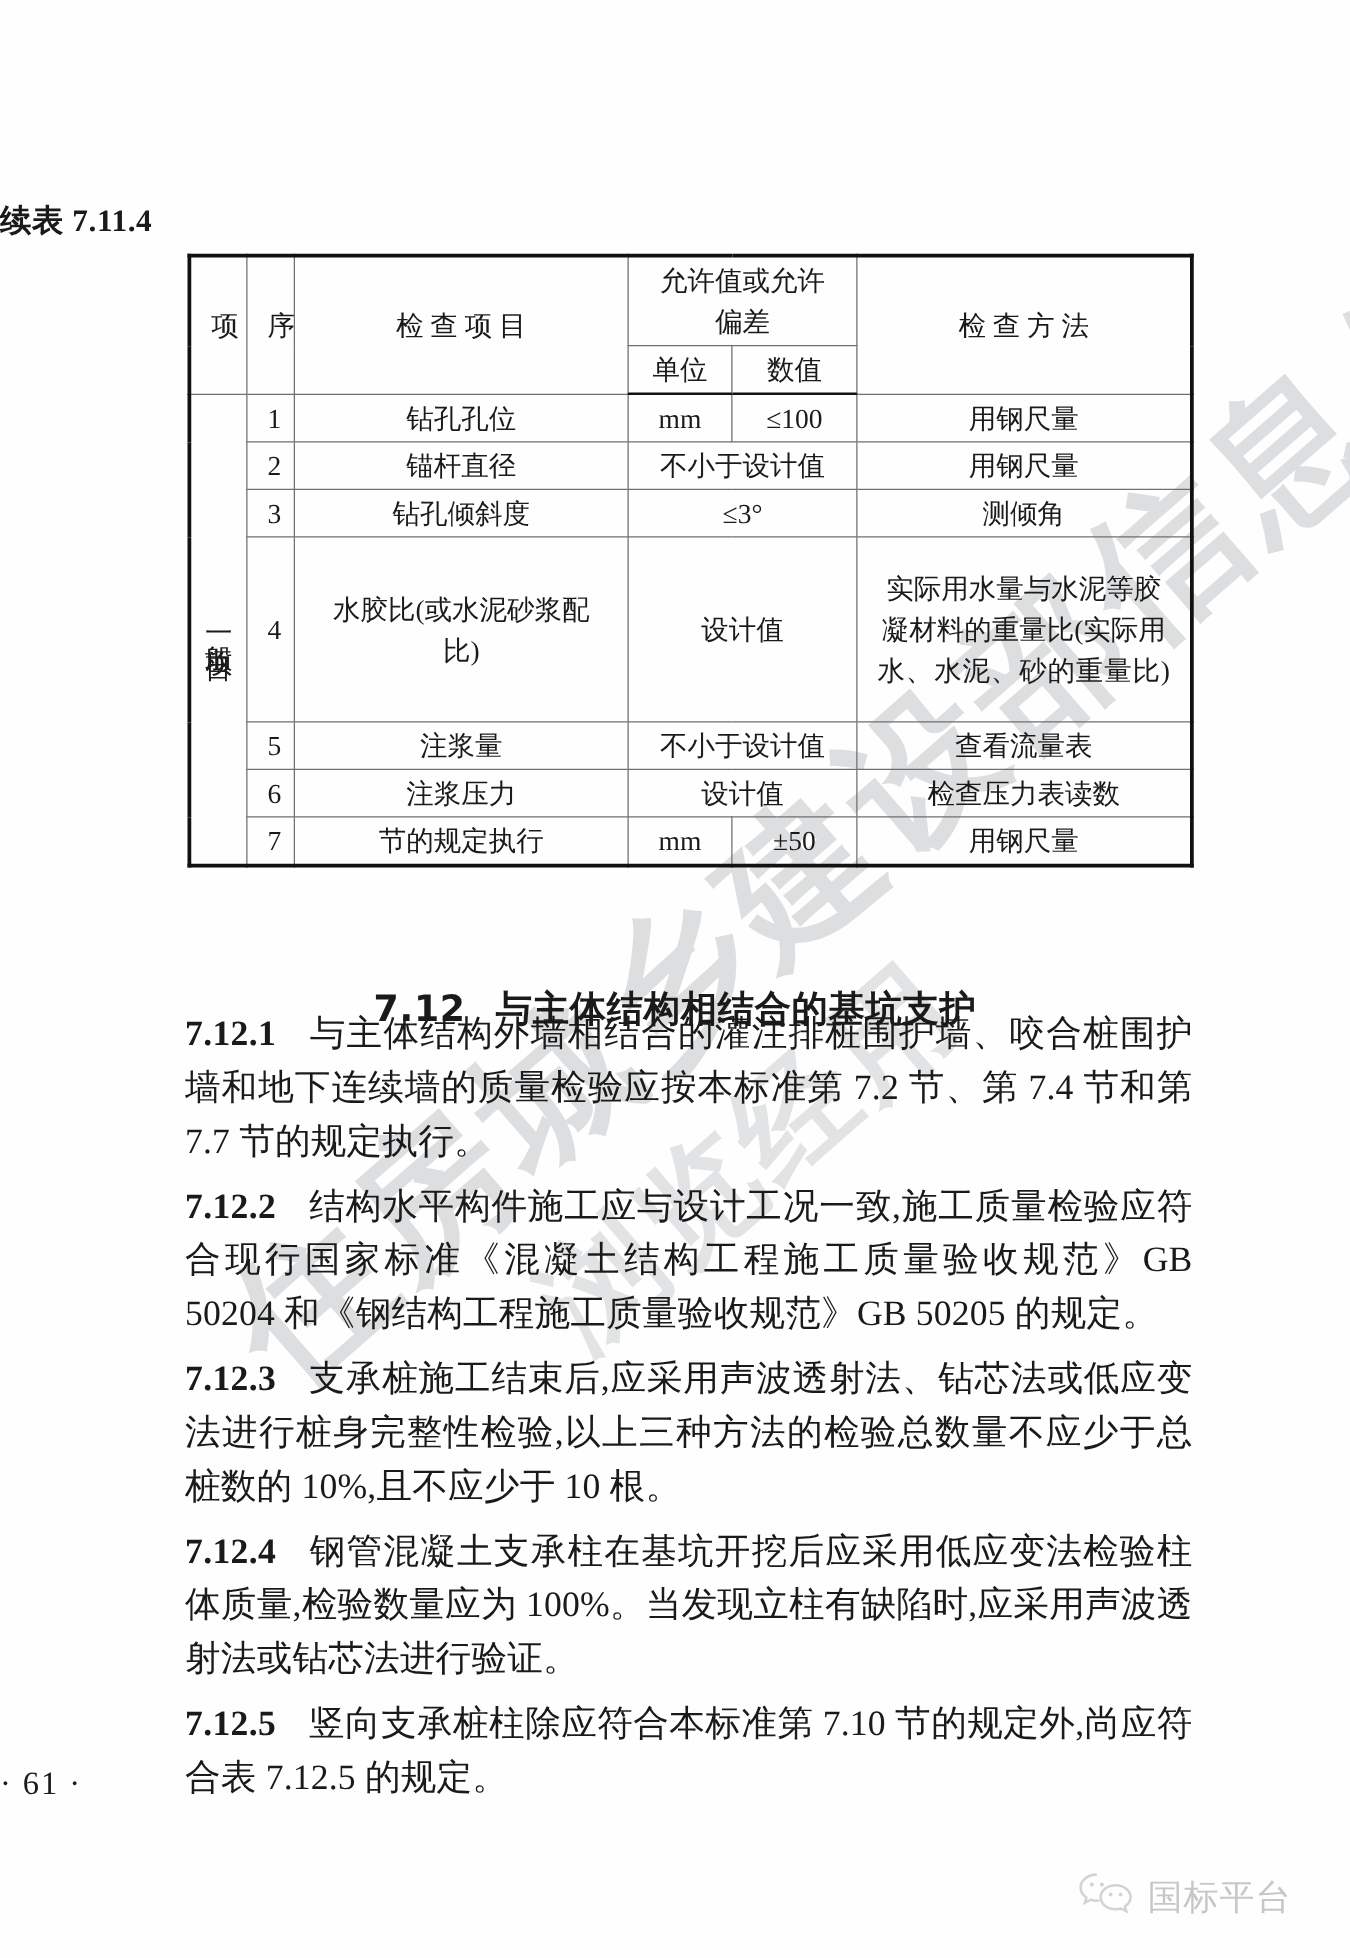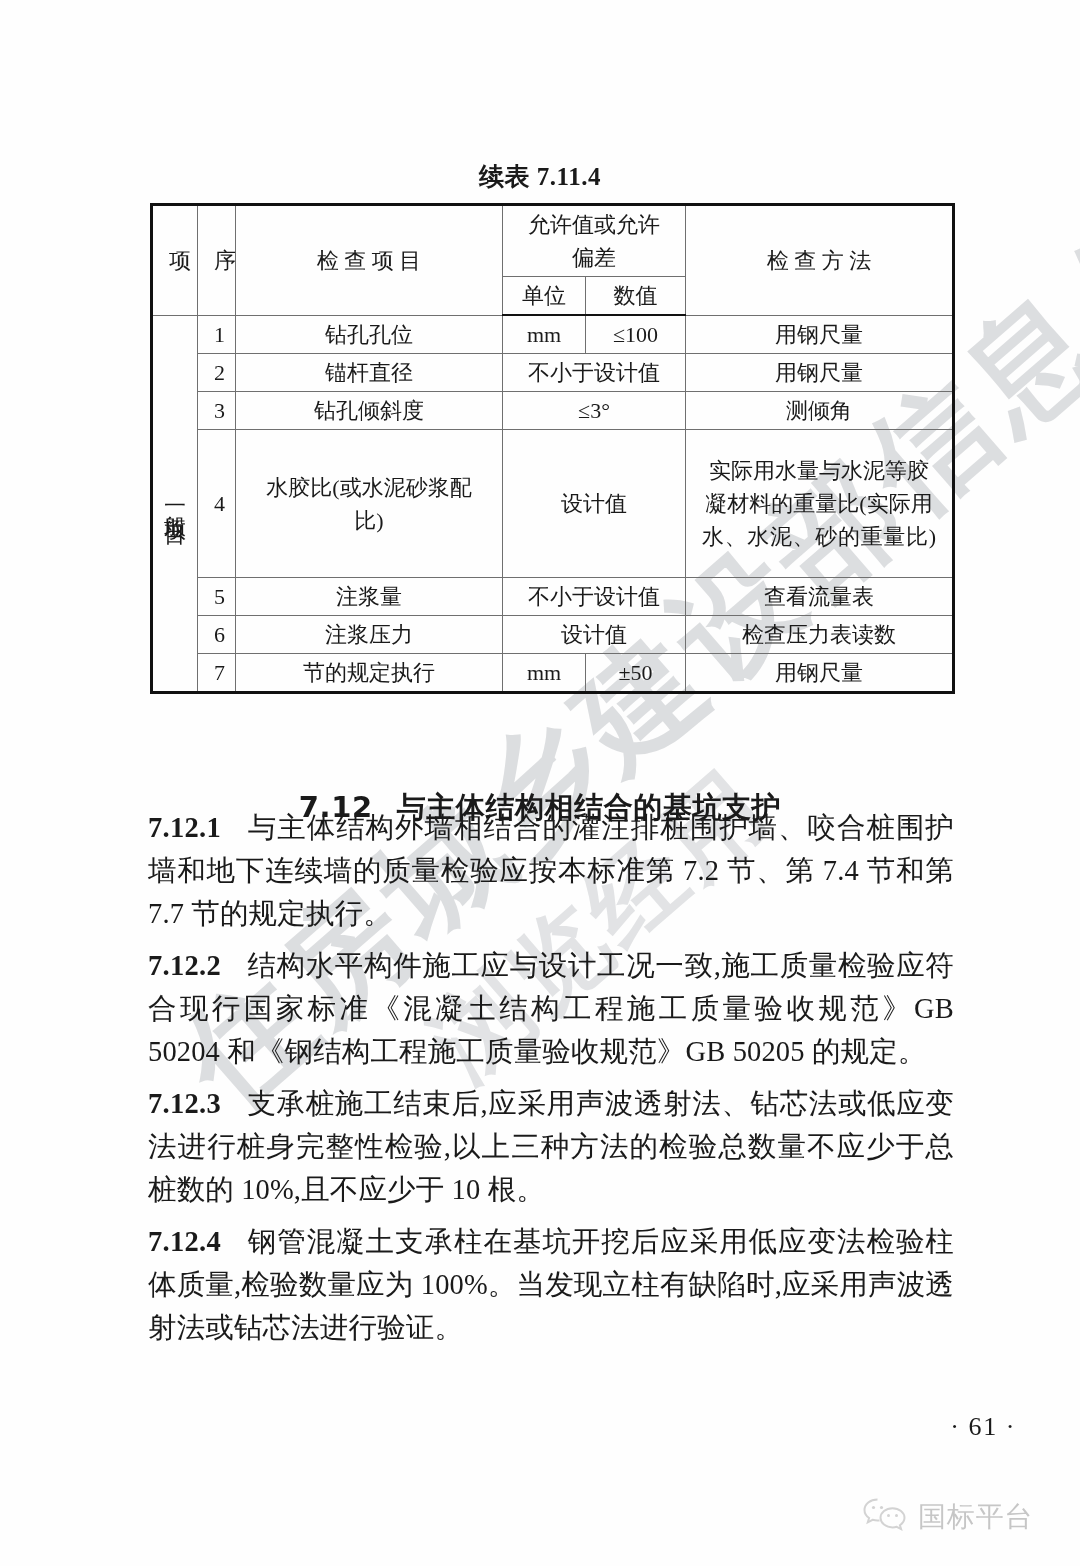--- a/index.html
+++ b/index.html
@@ -55,21 +55,21 @@
     font-size: 96px;
     transform: rotate(-41deg);
     opacity: .40;
   }
 
   
   #tbl-caption {
     position: absolute;
     left: 0; top: 160px;
     width: 1080px;
-    text-align: center;
+    text-align: left;
     font-size: 25px;
     font-weight: 700;
     letter-spacing: .02em;
     z-index: 10;
   }
 
   
   #spec-table {
     position: absolute;
     left: 150px;
@@ -160,21 +160,20 @@
     font-family: "Liberation Serif", serif;
     letter-spacing: .01em;
   }
   .para .gap { display: inline-block; width: 26px; }
 
   
   #page-number {
     position: absolute;
     left: 0; top: 1412px;
     width: 1016px;
-    text-align: right;
     font-size: 26px;
     letter-spacing: .06em;
     z-index: 10;
   }
 
   
   #footer-badge {
     position: absolute;
     left: 862px; top: 1496px;
     display: flex;
@@ -316,20 +315,23 @@
     </p>
 
     <p class="para">
       <span class="pnum">7.12.3</span><span class="gap"></span><span>支承桩施工结束后,应采用声波透射法、钻芯法或低应变法进行桩身完整性检验,以上三种方法的检验总数量不应少于总桩数的 10%,且不应少于 10 根。</span>
     </p>
 
     <p class="para">
       <span class="pnum">7.12.4</span><span class="gap"></span><span>钢管混凝土支承柱在基坑开挖后应采用低应变法检验柱体质量,检验数量应为 100%。当发现立柱有缺陷时,应采用声波透射法或钻芯法进行验证。</span>
     </p>
 
+    <p class="para">
+      <span class="pnum">7.12.5</span><span class="gap"></span><span>竖向支承桩柱除应符合本标准第 7.10 节的规定外,尚应符合表 7.12.5 的规定。</span>
+    </p>
 
   </div>
 
   <div id="page-number">· 61 ·</div>
 
   <div id="footer-badge">
     <span class="wx-icon">
       <svg width="46" height="38" viewBox="0 0 46 38" aria-hidden="true">
         <g fill="none" stroke="#b0b0b0" stroke-width="2">
           <path d="M15.5 3.5C8.2 3.5 2.5 8.2 2.5 14c0 3.2 1.8 6.1 4.6 8l-1.3 4.3 4.8-2.5c1.5.4 3.1.7 4.9.7 .7 0 1.4 0 2-.1"></path>

